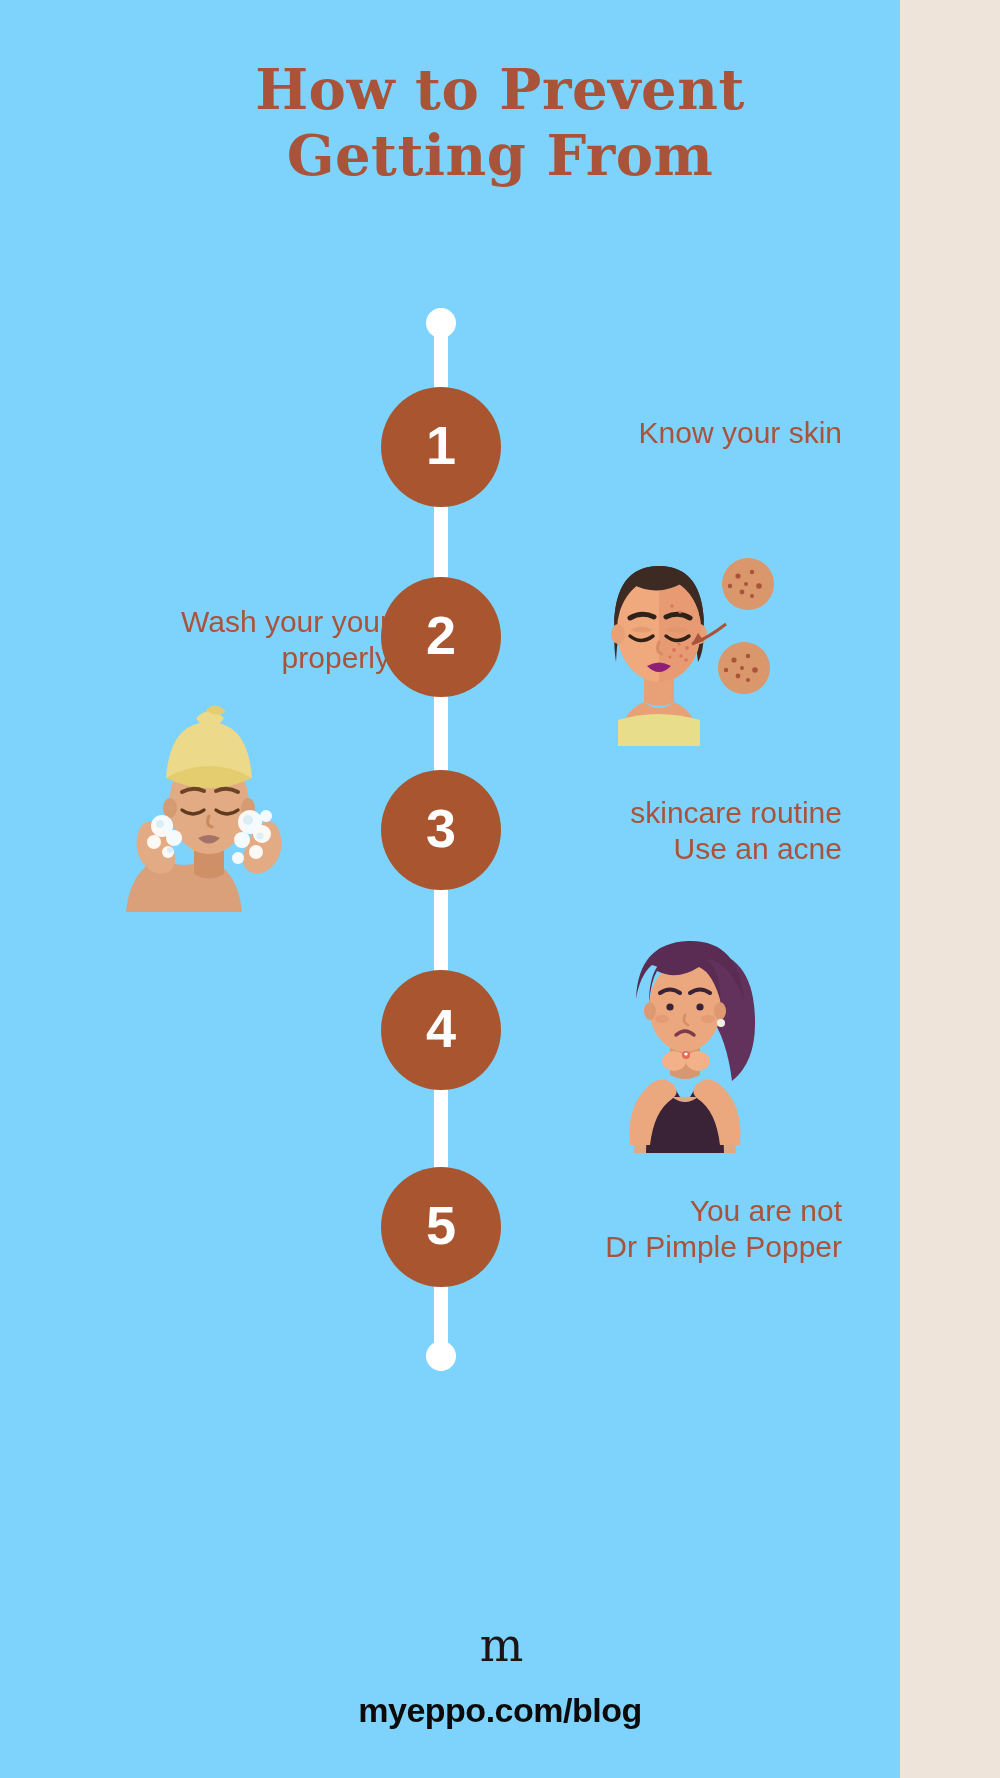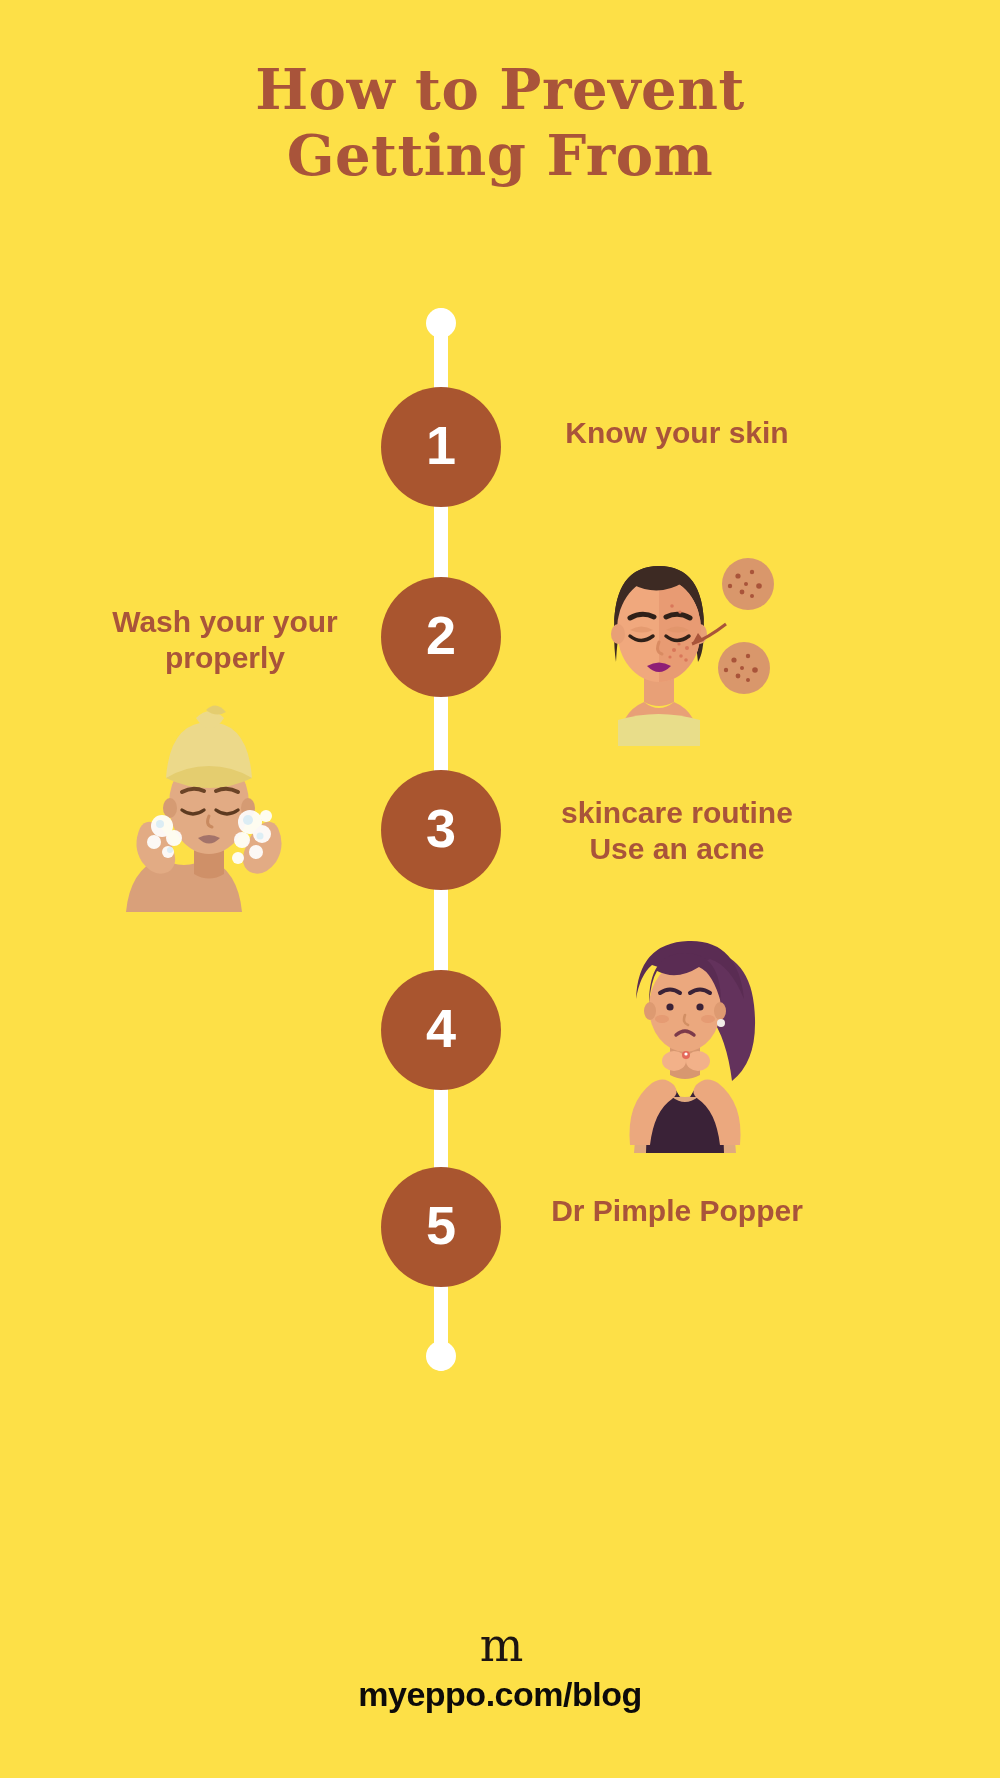--- a/index.html
+++ b/index.html
@@ -11,23 +11,23 @@
 
   body {
     background: #efe4da;
     font-family: "Liberation Sans", sans-serif;
     position: relative;
     overflow: hidden;
   }
 
   .infographic {
     position: relative;
-    width: 1000px;
+    width: 900px;
     height: 1778px;
-    background: #fde047;
+    background: #7dd3fc;
   }
 
   
   .title-block {
     position: absolute;
     top: 56px;
     left: 0;
     width: 1000px;
     text-align: center;
   }
@@ -78,25 +78,25 @@
     font-weight: 700;
     font-size: 54px;
     line-height: 1;
   }
   .step-circle .num { transform: translateY(-2px); }
 
   
   .step-label {
     position: absolute;
     font-family: "Liberation Sans", sans-serif;
-    font-weight: 700;
+    font-weight: 400;
     font-size: 30px;
     line-height: 36px;
     color: #a9543a;
-    text-align: center;
+    text-align: right;
   }
   .step-label.right { left: 512px; width: 330px; }
   .step-label.left  { left: 60px;  width: 330px; }
 
   
   .illus { position: absolute; }
 
   
   .footer {
     position: absolute;
@@ -107,21 +107,21 @@
   }
   .logo-mark {
     font-family: "DejaVu Serif", "Liberation Serif", serif;
     font-size: 46px;
     line-height: 50px;
     color: #1d1512;
     letter-spacing: -3px;
     font-weight: 400;
   }
   .footer-url {
-    margin-top: 4px;
+    margin-top: 20px;
     font-family: "Liberation Sans", sans-serif;
     font-weight: 700;
     font-size: 34px;
     line-height: 40px;
     color: #0d0b0a;
     letter-spacing: -0.5px;
   }
 </style>
 </head>
 <body>
@@ -331,20 +331,21 @@
   <div class="step-circle" style="top:970px">
     <span class="num">4</span>
   </div>
   <div class="step-label left" style="top:996px">
   </div>
 
   <div class="step-circle" style="top:1167px">
     <span class="num">5</span>
   </div>
   <div class="step-label right" style="top:1193px">
+    <div>You are not</div>
     <div>Dr Pimple Popper</div>
   </div>
 
   <div class="footer">
     <div class="logo-mark">m</div>
     <div class="footer-url">myeppo.com/blog</div>
   </div>
 
 </div>
 

